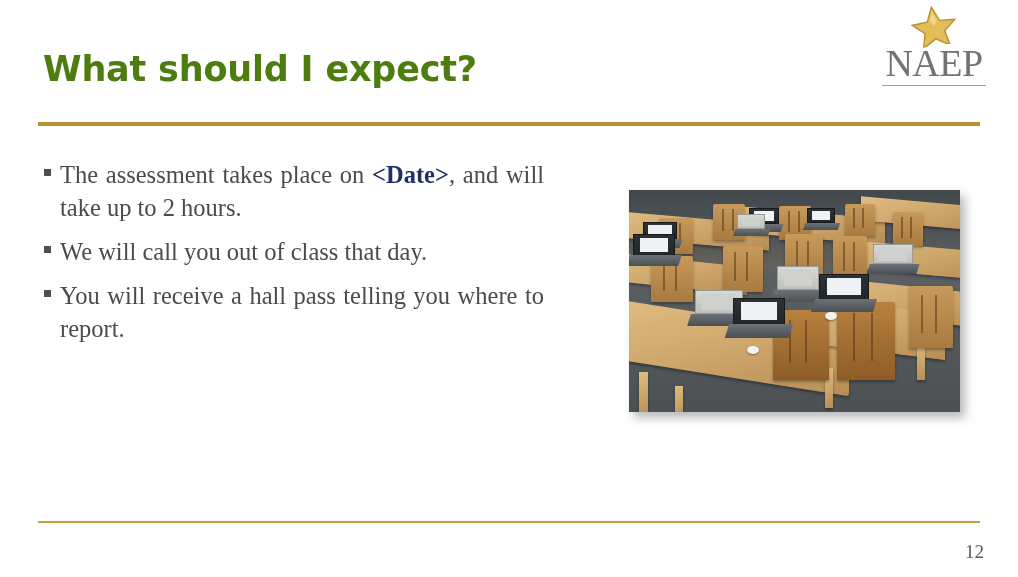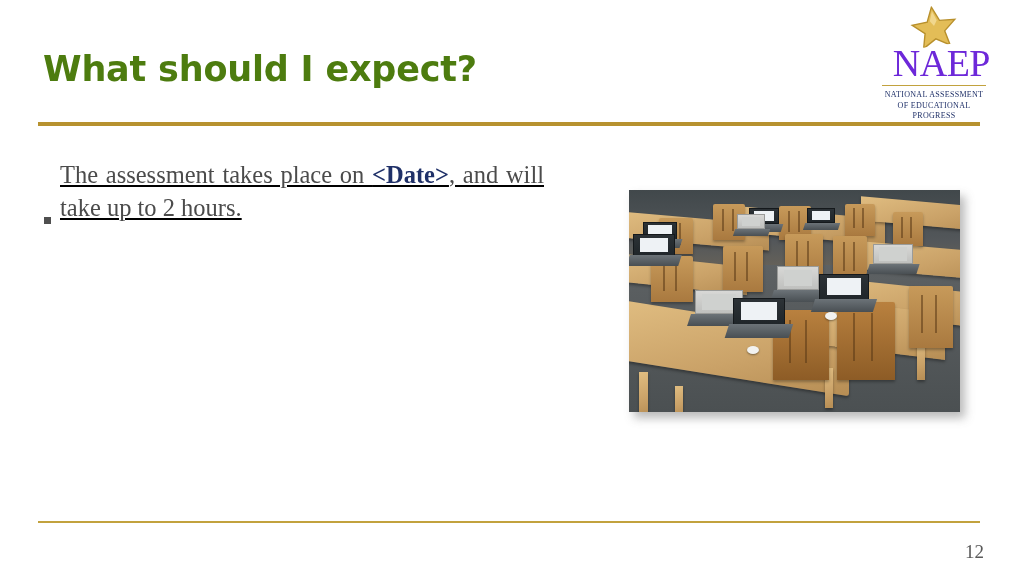--- a/index.html
+++ b/index.html
@@ -65,24 +65,23 @@
   .logo-star svg {
     position: absolute;
     left: 50%;
     top: 0;
     transform: translateX(-50%) rotate(-8deg);
   }
   .logo-word {
     font-family: "Liberation Serif", serif;
     font-size: 38px;
     line-height: 38px;
-    color: #6d28d9;
+    color: #737373;
     letter-spacing: -0.5px;
     margin-top: -2px;
-    text-align: right;
   }
   .logo-underline {
     width: 104px;
     height: 1px;
     background: #c2a23e;
     margin: 3px auto 4px auto;
   }
   .logo-sub {
     font-family: "Liberation Serif", serif;
     font-size: 8px;
@@ -93,23 +92,22 @@
 
   
   .body-list {
     position: absolute;
     left: 44px;
     top: 158px;
     width: 500px;
   }
   .bullet-row {
     display: flex;
-    align-items: flex-end;
+    align-items: flex-start;
     margin-bottom: 11px;
-    text-decoration: underline;
   }
   .bullet-marker {
     flex: 0 0 auto;
     width: 7px;
     height: 7px;
     background: #4f4f4f;
     margin-top: 11px;
     margin-right: 9px;
   }
   .bullet-text {
@@ -236,35 +234,38 @@
   <div class="logo">
     <div class="logo-star">
       <svg width="54" height="40" viewBox="0 0 54 40" aria-hidden="true">
         <polygon points="27,1 33.2,15.2 48.5,16.3 36.9,26.3 40.4,41 27,33 13.6,41 17.1,26.3 5.5,16.3 20.8,15.2" fill="#e3bd57" stroke="#b8902c" stroke-width="1.4"></polygon>
         <polygon points="27,6 31.3,16.6 42.3,17.4 33.9,24.6 36.5,35.2 27,29.4 17.5,35.2 20.1,24.6 11.7,17.4 22.7,16.6" fill="#f0d храм" opacity="0"></polygon>
         <polygon points="27,5 30.5,14.6 27,20 23.5,14.6" fill="#f3dc96" opacity=".85"></polygon>
       </svg>
     </div>
     <div class="logo-word">NAEP</div>
     <div class="logo-underline"></div>
-    <div class="logo-sub">
-      <div>NATIONAL ASSESSMENT</div>
-      <div>OF EDUCATIONAL</div>
-      <div>PROGRESS</div>
-    </div>
   </div>
 
   <div class="body-list">
 
     <div class="bullet-row">
       <span class="bullet-marker"></span>
       <span class="bullet-text"><span>The assessment takes place on </span><span class="date-token">&lt;Date&gt;</span><span>, and will take up to 2 hours.</span></span>
     </div>
 
-
+    <div class="bullet-row">
+      <span class="bullet-marker"></span>
+      <span class="bullet-text no-justify">We will call you out of class that day.</span>
+    </div>
+
+    <div class="bullet-row">
+      <span class="bullet-marker"></span>
+      <span class="bullet-text">You will receive a hall pass telling you where to report.</span>
+    </div>
 
   </div>
 
   <div class="photo-frame">
     <div class="photo">
       <div class="ph-wall"></div>
       <div class="ph-floor"></div>
 
       <div class="tbl" style="left:-10px;  top:28px;  width:150px; height:26px; transform:skewY(5deg);"></div>
       <div class="tbl" style="left:96px;   top:22px;  width:160px; height:26px; transform:skewY(5deg);"></div>

